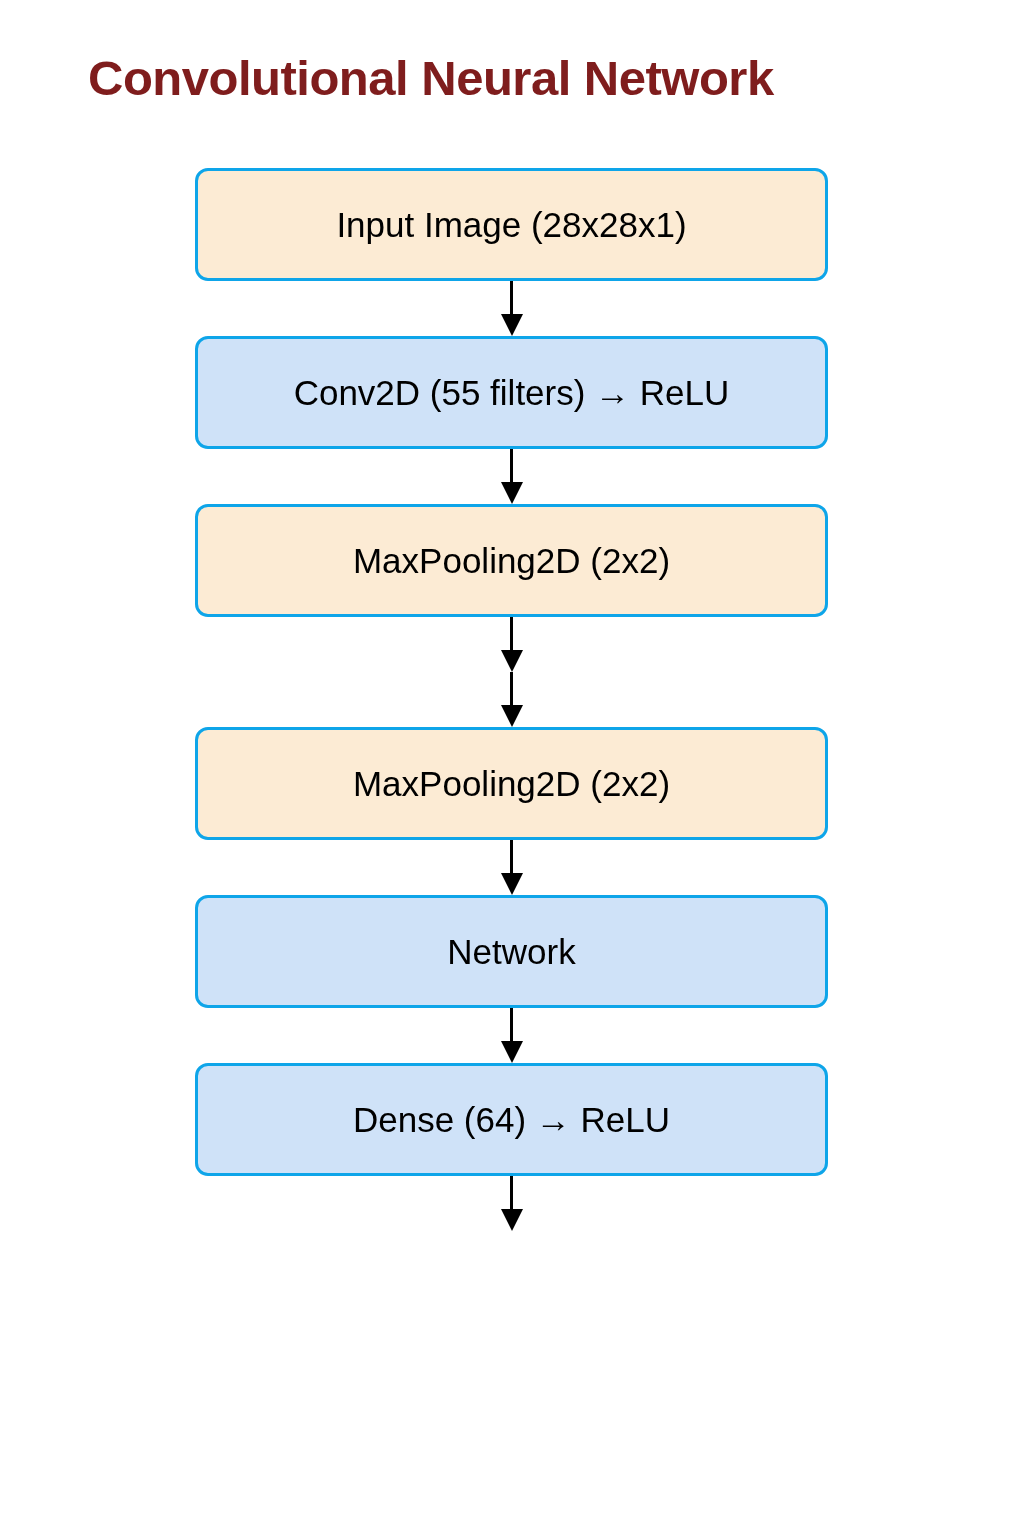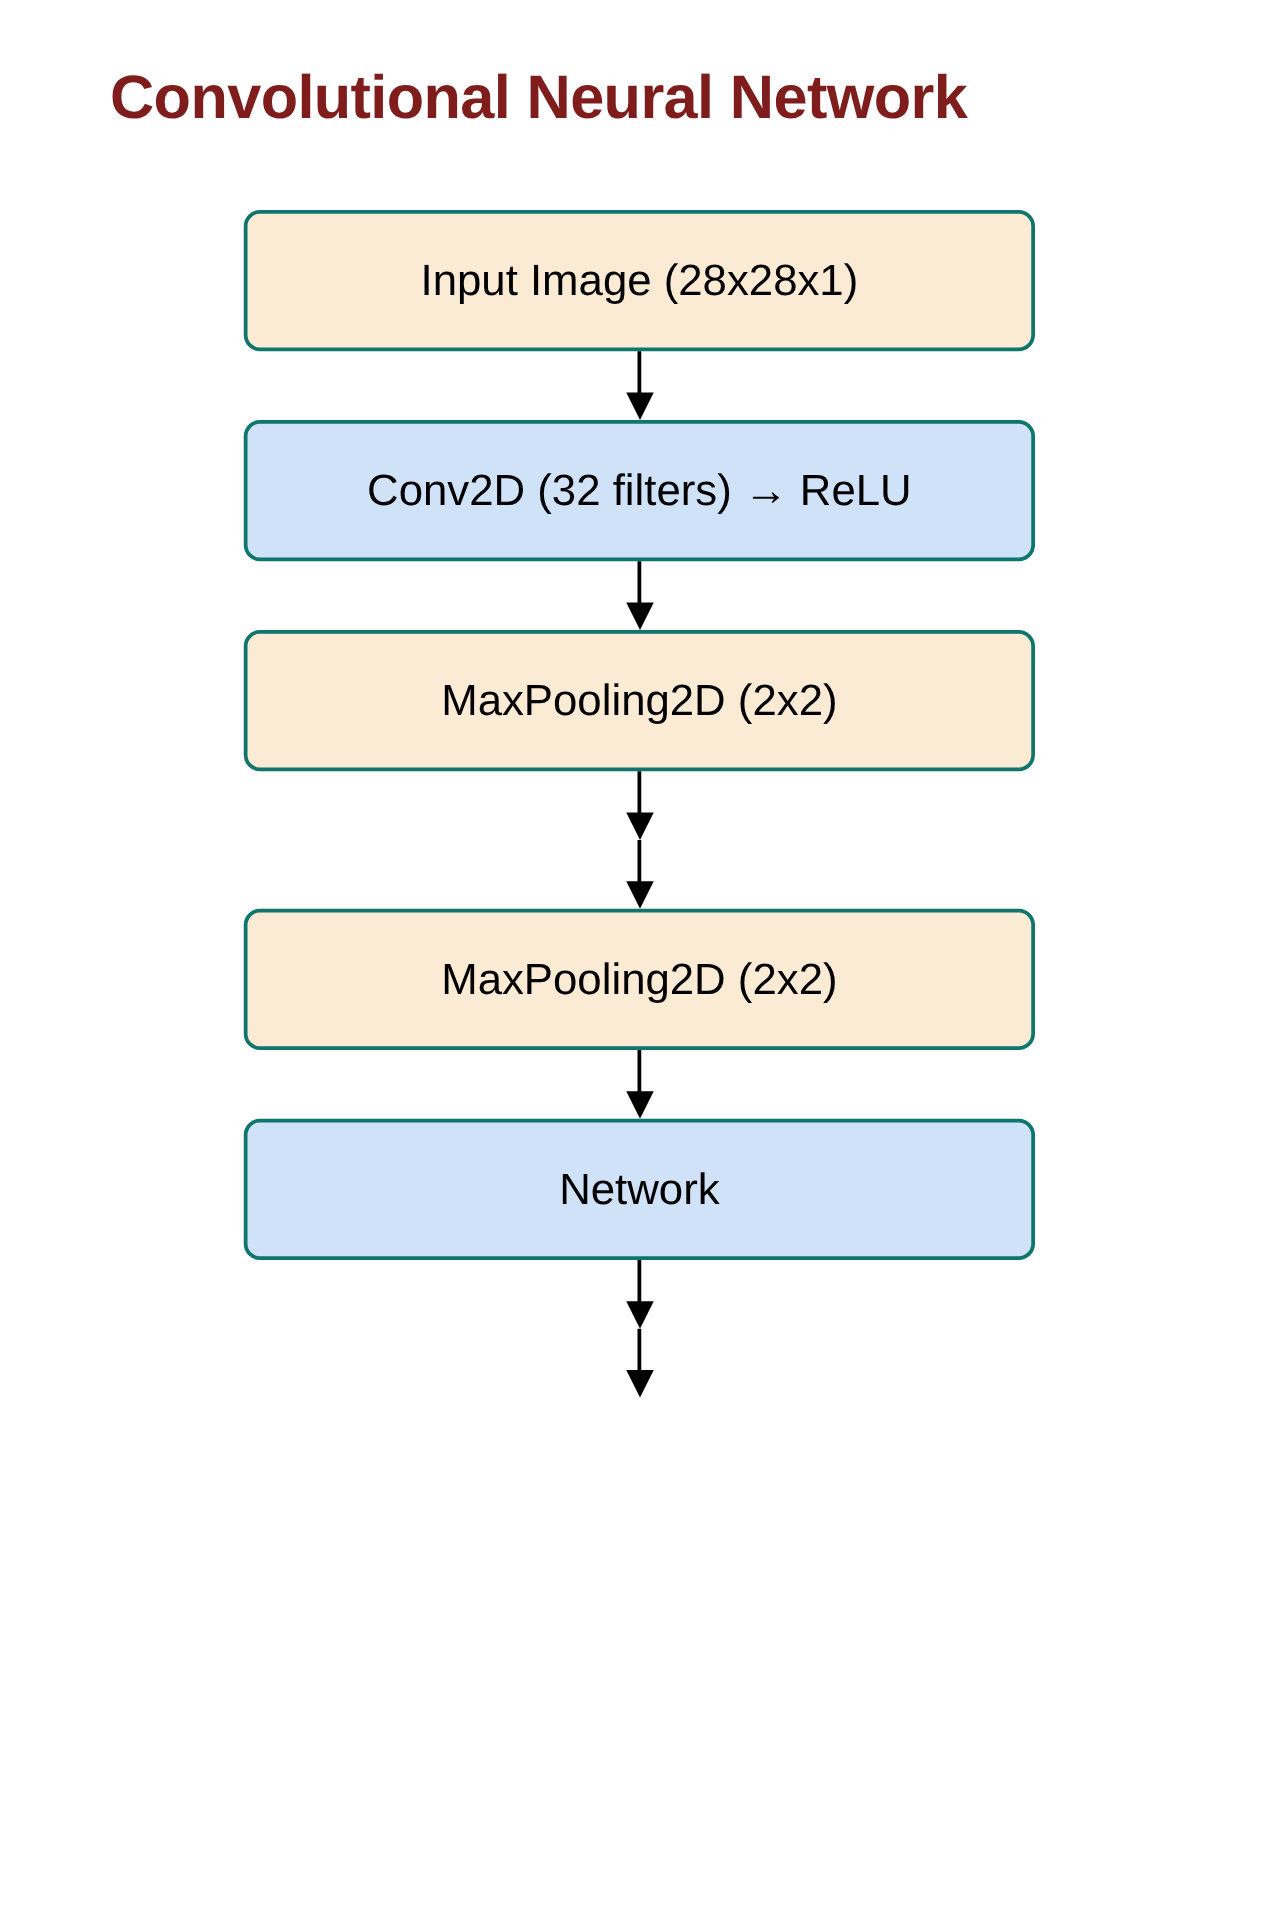--- a/index.html
+++ b/index.html
@@ -31,21 +31,21 @@
     position: absolute;
     left: 195px;
     top: 168px;
     width: 633px;
   }
 
   .flow-node {
     position: relative;
     width: 633px;
     height: 113px;
-    border: 3px solid #0f766e;
+    border: 3px solid #0ea5e9;
     border-radius: 13px;
     display: flex;
     align-items: center;
     justify-content: center;
     text-align: center;
     font-size: 35px;
     font-weight: normal;
     color: #000000;
     line-height: 1;
   }
@@ -93,21 +93,21 @@
 
 <div id="flow-container">
     <div class="flow-node fill-cream">
       <span class="node-label">Input Image (28x28x1)</span>
     </div>
     <div class="flow-arrow">
       <div class="arrow-shaft"></div>
       <div class="arrow-head"></div>
     </div>
     <div class="flow-node fill-blue">
-      <span class="node-label">Conv2D (32 filters) → ReLU</span>
+      <span class="node-label">Conv2D (55 filters) → ReLU</span>
     </div>
     <div class="flow-arrow">
       <div class="arrow-shaft"></div>
       <div class="arrow-head"></div>
     </div>
     <div class="flow-node fill-cream">
       <span class="node-label">MaxPooling2D (2x2)</span>
     </div>
     <div class="flow-arrow">
       <div class="arrow-shaft"></div>
@@ -124,17 +124,20 @@
       <div class="arrow-shaft"></div>
       <div class="arrow-head"></div>
     </div>
     <div class="flow-node fill-blue">
       <span class="node-label">Network</span>
     </div>
     <div class="flow-arrow">
       <div class="arrow-shaft"></div>
       <div class="arrow-head"></div>
     </div>
+    <div class="flow-node fill-blue">
+      <span class="node-label">Dense (64) → ReLU</span>
+    </div>
     <div class="flow-arrow">
       <div class="arrow-shaft"></div>
       <div class="arrow-head"></div>
     </div>
   </div>
 
 </body></html>

